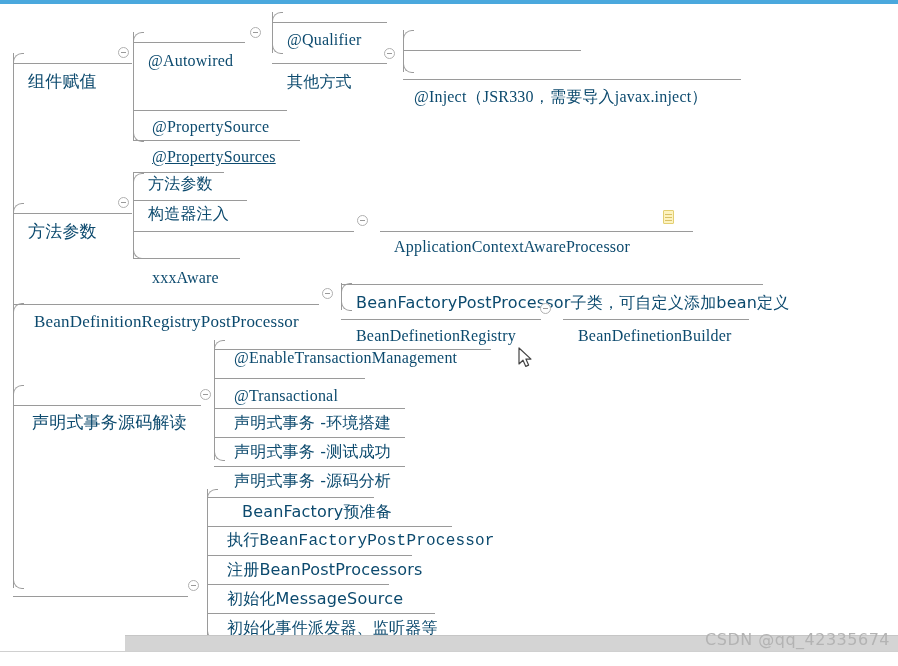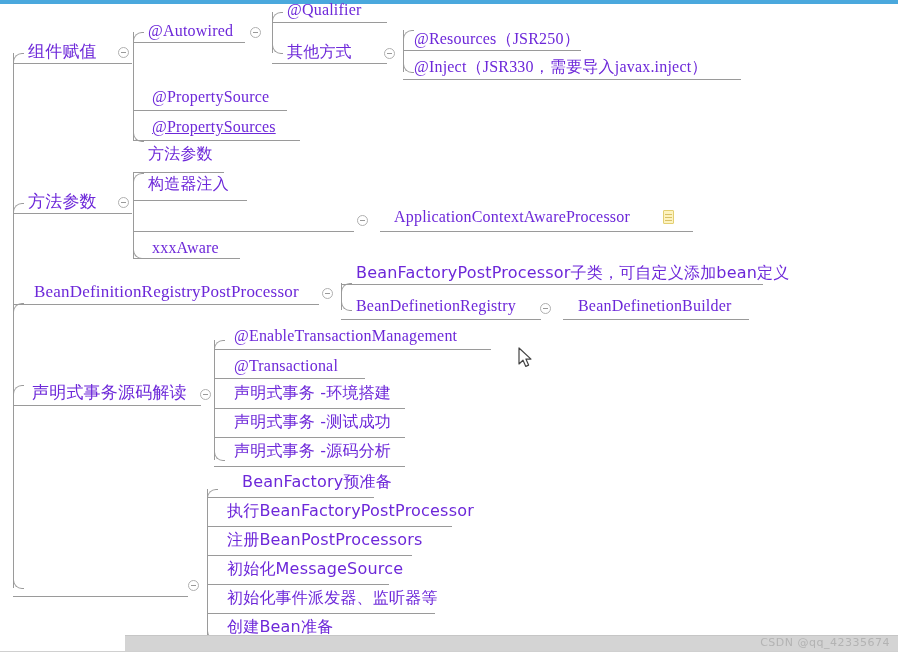--- a/index.html
+++ b/index.html
@@ -30,24 +30,25 @@
     left: 0; top: 0;
     width: 898px;
     height: 4px;
     background: #4aa8dd;
   }
 
   
   .topic {
     position: absolute;
     white-space: nowrap;
-    color: #6d28d9;
+    color: #0c4a6e;
     line-height: 1;
     padding: 0 4px 2px 6px;
     letter-spacing: 0.2px;
+    margin-top: 30px;
   }
   .topic.lvl1 {
     font-size: 17px;
   }
   .topic.lvl2 {
     font-size: 16px;
   }
   .topic.cn {
     font-family: "DejaVu Sans", "Liberation Sans", sans-serif;
   }
@@ -157,21 +158,21 @@
     background: #ffffff;
     border-top: 1px solid #d0d0d0;
   }
 
   
   .watermark {
     position: absolute;
     right: 8px;
     bottom: 17px;
     font-family: "DejaVu Sans", "Liberation Sans", sans-serif;
-    font-size: 11px;
+    font-size: 16px;
     color: #b3b3b3;
     letter-spacing: 0.5px;
     white-space: nowrap;
   }
 </style>
 </head>
 <body>
 
 <div id="canvas">
 
@@ -196,21 +197,20 @@
   <div class="topic lvl2" style="left:281px; top:2px;">@Qualifier</div>
   <div class="uline" style="left:272px; top:22px; width:115px;"></div>
 
   <div class="elbow-b" style="left:272px; top:43px; width:10px; height:10px;"></div>
   <div class="topic lvl2 cn" style="left:281px; top:44px;">其他方式</div>
   <div class="uline" style="left:272px; top:63px; width:115px;"></div>
   <div class="toggle" style="left:384px; top:48px;"></div>
 
   <div class="spine" style="left:403px; top:30px; height:42px;"></div>
   <div class="elbow" style="left:403px; top:30px; width:10px; height:10px;"></div>
-  <div class="topic lvl2" style="left:408px; top:31px;">@Resources（JSR250）</div>
   <div class="uline" style="left:403px; top:50px; width:178px;"></div>
 
   <div class="elbow-b" style="left:403px; top:62px; width:10px; height:10px;"></div>
   <div class="topic lvl2" style="left:408px; top:59px;">@Inject（JSR330，需要导入javax.inject）</div>
   <div class="uline" style="left:403px; top:79px; width:338px;"></div>
 
   <div class="topic lvl2" style="left:146px; top:89px;">@PropertySource</div>
   <div class="uline" style="left:133px; top:110px; width:154px;"></div>
 
   <div class="elbow-b" style="left:133px; top:131px; width:10px; height:10px;"></div>
@@ -262,21 +262,21 @@
   <div class="uline" style="left:563px; top:319px; width:186px;"></div>
 
   <div class="elbow" style="left:13px; top:385px; width:10px; height:10px;"></div>
   <div class="topic lvl1 cn" style="left:26px; top:384px;">声明式事务源码解读</div>
   <div class="uline" style="left:13px; top:405px; width:188px;"></div>
   <div class="toggle" style="left:200px; top:389px;"></div>
 
   <div class="spine" style="left:214px; top:340px; height:120px;"></div>
 
   <div class="elbow" style="left:214px; top:340px; width:10px; height:10px;"></div>
-  <div class="topic lvl2" style="left:228px; top:328px;font-family:Liberation Serif, serif;">@EnableTransactionManagement</div>
+  <div class="topic lvl2" style="left:228px; top:320px;font-family:Liberation Serif, serif;">@EnableTransactionManagement</div>
   <div class="uline" style="left:214px; top:349px; width:277px;"></div>
 
   <div class="topic lvl2" style="left:228px; top:358px;">@Transactional</div>
   <div class="uline" style="left:214px; top:378px; width:151px;"></div>
 
   <div class="topic lvl2 cn" style="left:228px; top:385px;">声明式事务 -环境搭建</div>
   <div class="uline" style="left:214px; top:408px; width:191px;"></div>
 
   <div class="topic lvl2 cn" style="left:228px; top:414px;text-align:right;">声明式事务 -测试成功</div>
   <div class="uline" style="left:214px; top:437px; width:191px;"></div>
@@ -288,21 +288,21 @@
   <div class="elbow-b" style="left:13px; top:578px; width:10px; height:10px;"></div>
   <div class="uline" style="left:13px; top:596px; width:175px;"></div>
   <div class="toggle" style="left:188px; top:580px;"></div>
 
   <div class="spine" style="left:207px; top:489px; height:150px;"></div>
 
   <div class="elbow" style="left:207px; top:489px; width:10px; height:10px;"></div>
   <div class="topic lvl2 cn" style="left:236px; top:474px;">BeanFactory预准备</div>
   <div class="uline" style="left:207px; top:497px; width:167px;"></div>
 
-  <div class="topic lvl2 cn" style="left:221px; top:503px;">执行BeanFactoryPostProcessor</div>
+  <div class="topic lvl2 cn" style="left:221px; top:503px;font-family:Liberation Mono, monospace;">执行BeanFactoryPostProcessor</div>
   <div class="uline" style="left:207px; top:526px; width:245px;"></div>
 
   <div class="topic lvl2 cn" style="left:221px; top:532px;">注册BeanPostProcessors</div>
   <div class="uline" style="left:207px; top:555px; width:205px;"></div>
 
   <div class="topic lvl2 cn" style="left:221px; top:561px;">初始化MessageSource</div>
   <div class="uline" style="left:207px; top:584px; width:182px;"></div>
 
   <div class="topic lvl2 cn" style="left:221px; top:590px;">初始化事件派发器、监听器等</div>
   <div class="uline" style="left:207px; top:613px; width:228px;"></div>

